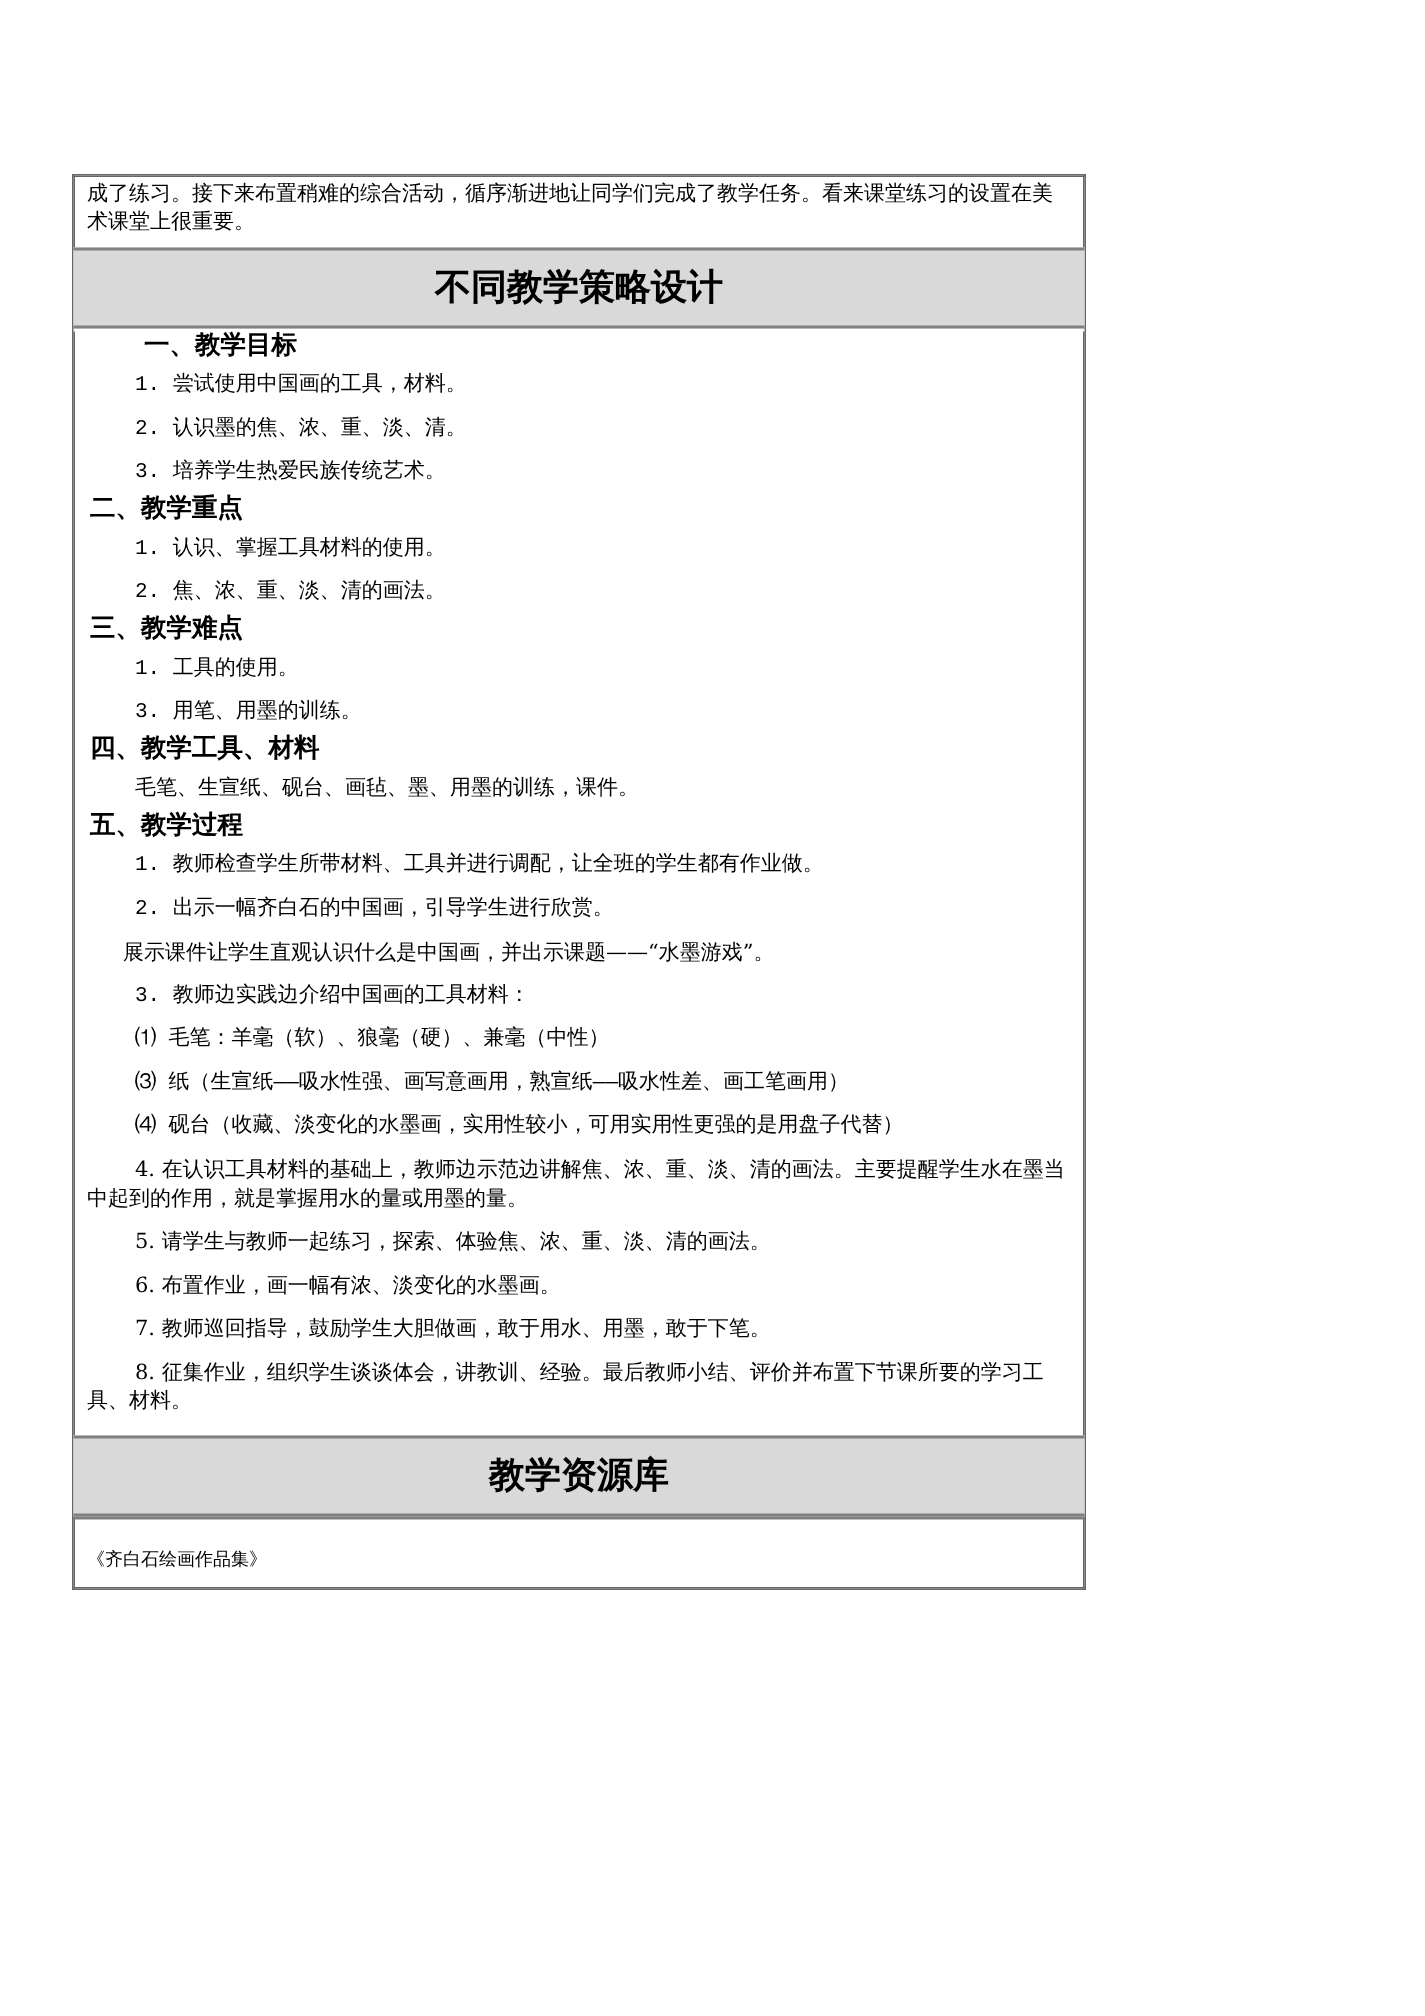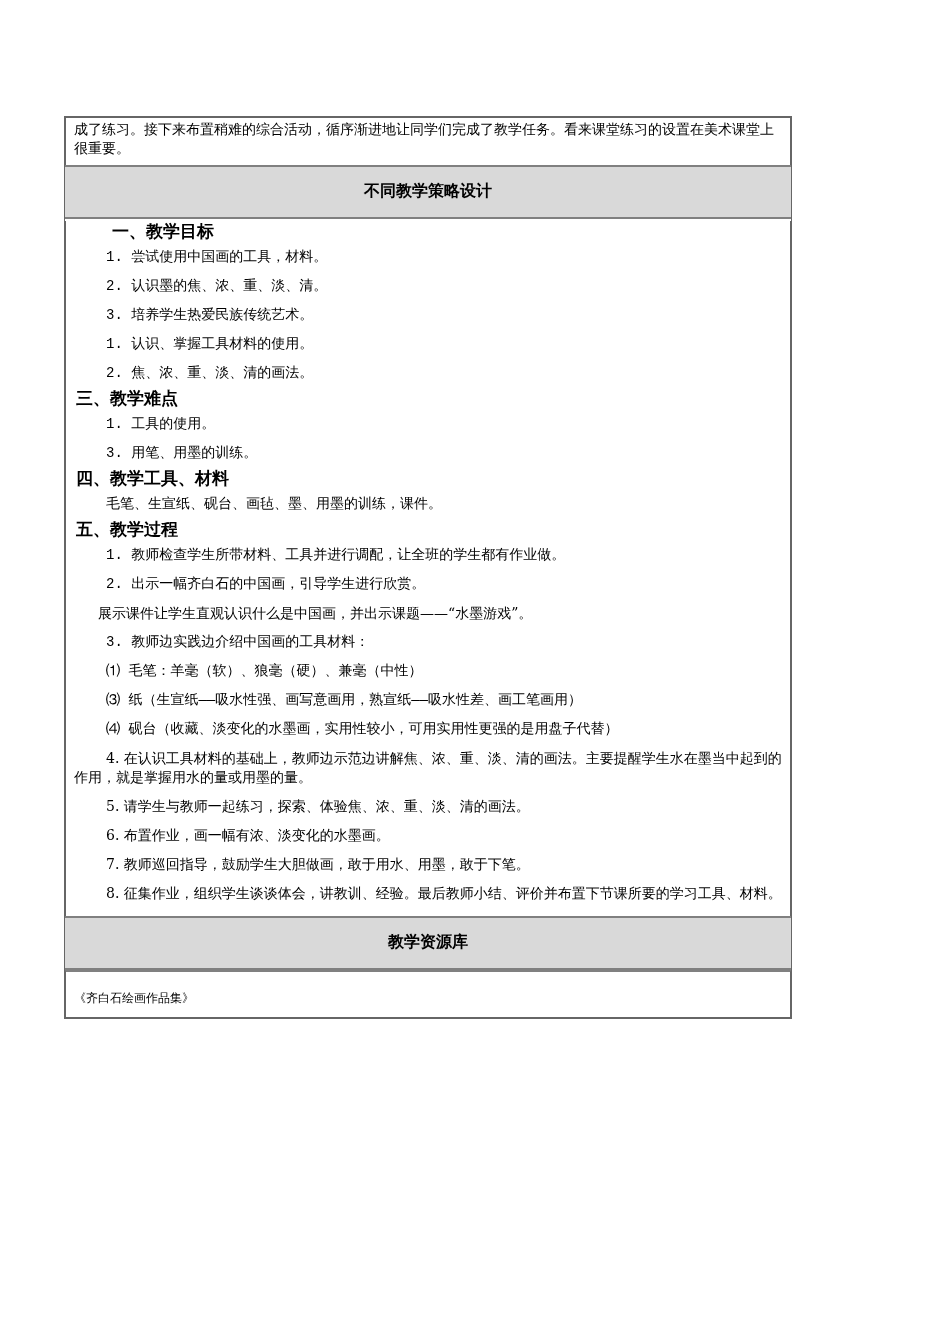--- a/index.html
+++ b/index.html
@@ -9,23 +9,23 @@
     }
     body {
       width: 950px;
       height: 1344px;
       position: relative;
       font-family: "DejaVu Serif", "Liberation Serif", serif;
       color: #000;
     }
     .doc-table {
       position: absolute;
-      left: 64px;
+      left: 48px;
       top: 116px;
-      width: 728px;
+      width: 676px;
       border: 1px solid #666;
       border-collapse: collapse;
       box-sizing: border-box;
     }
     .cell {
       border-left: 1px solid #666;
       border-right: 1px solid #666;
       box-sizing: border-box;
     }
     .intro-cell {
@@ -34,31 +34,31 @@
       line-height: 19px;
       border-top: 1px solid #666;
       height: 48px;
     }
     .section-header {
       background: #d9d9d9;
       border-top: 2px solid #808080;
       border-bottom: 2px solid #808080;
       text-align: center;
       font-family: "DejaVu Sans", "Liberation Sans", sans-serif;
-      font-size: 16px;
+      font-size: 24px;
       font-weight: bold;
       height: 50px;
       line-height: 48px;
     }
     .strategy-cell {
       padding: 0 8px 4px 8px;
       font-size: 14px;
     }
     .h1 {
-      font-family: Liberation Serif, serif;
+      font-family: Liberation Mono, monospace;
       font-weight: bold;
       font-size: 17px;
       line-height: 22px;
       margin: 0;
     }
     .h1.indent { padding-left: 38px; margin-top: 2px; }
     .h1.flush { padding-left: 2px; }
     .item {
       line-height: 19px;
       padding: 5px 0 5px 32px;
@@ -92,20 +92,21 @@
     <span>不同教学策略设计</span>
   </div>
 
   <div class="cell strategy-cell">
 
     <div class="h1 indent">一、教学目标</div>
     <div class="item sub">1.  尝试使用中国画的工具，材料。</div>
     <div class="item sub">2.  认识墨的焦、浓、重、淡、清。</div>
     <div class="item sub">3.  培养学生热爱民族传统艺术。</div>
 
+    <div class="h1 flush">二、教学重点</div>
     <div class="item sub">1.  认识、掌握工具材料的使用。</div>
     <div class="item sub">2.  焦、浓、重、淡、清的画法。</div>
 
     <div class="h1 flush">三、教学难点</div>
     <div class="item sub">1.  工具的使用。</div>
     <div class="item sub">3.  用笔、用墨的训练。</div>
 
     <div class="h1 flush">四、教学工具、材料</div>
     <div class="item sub">毛笔、生宣纸、砚台、画毡、墨、用墨的训练，课件。</div>
 

